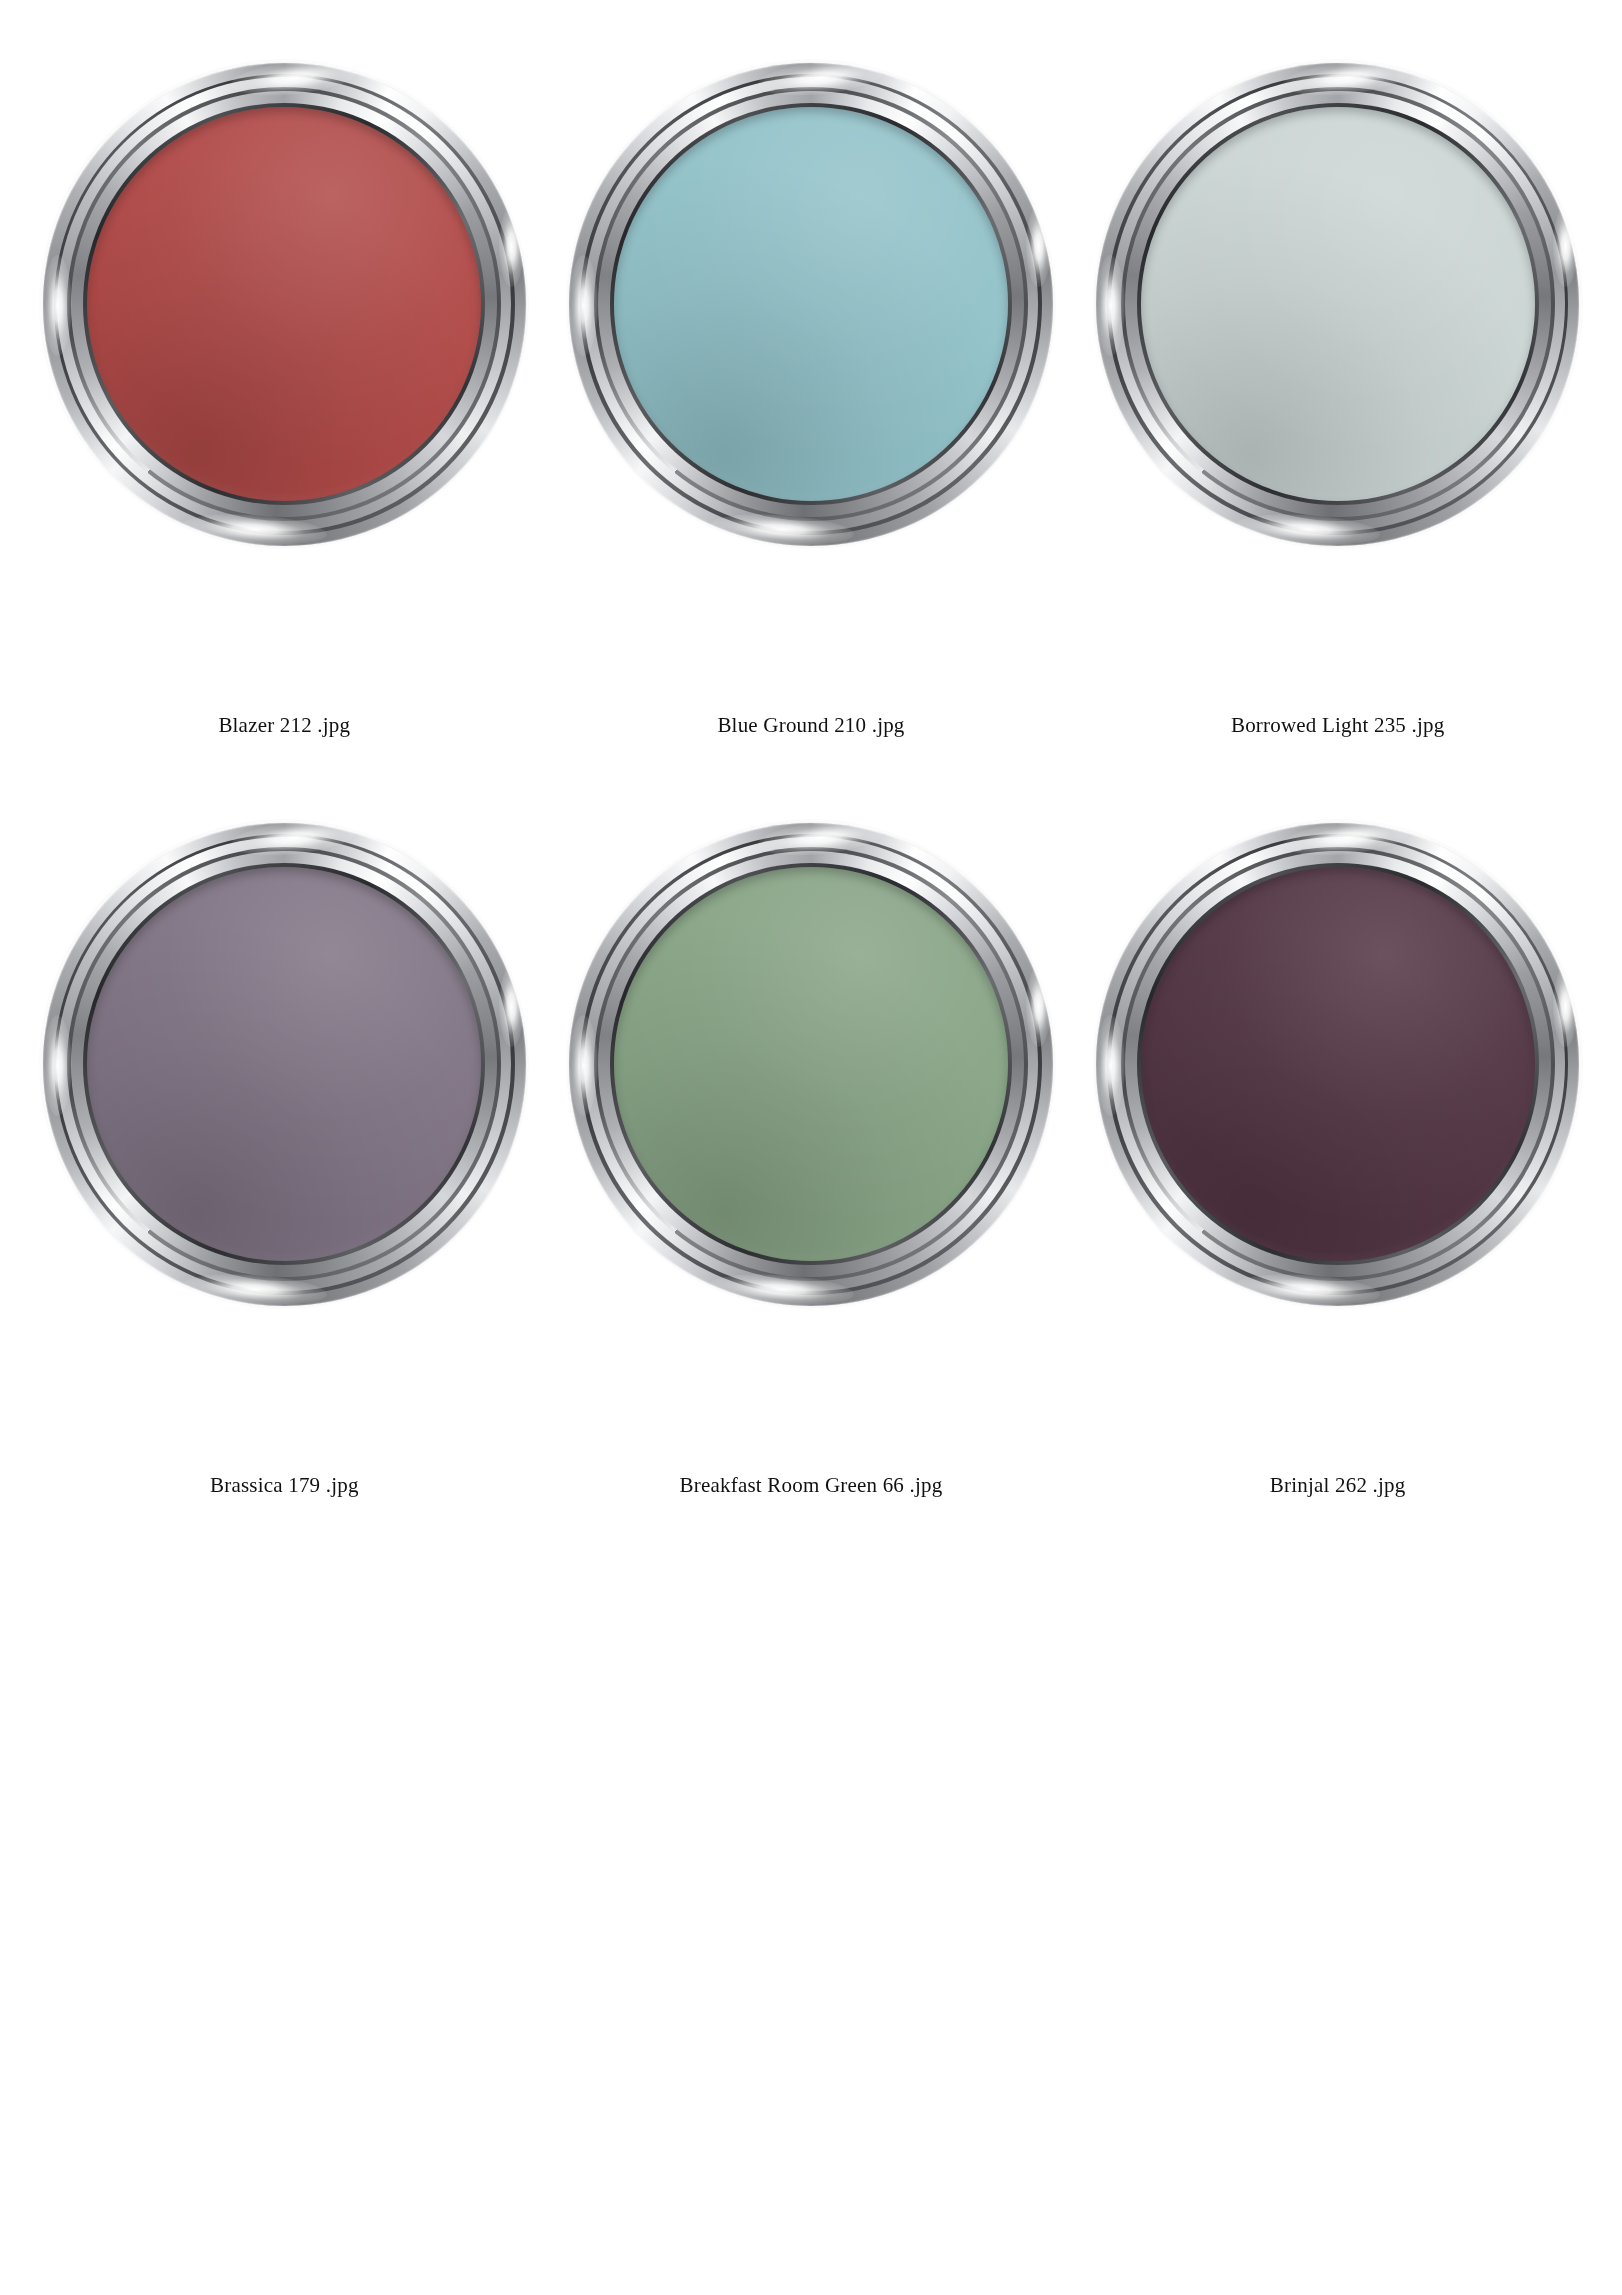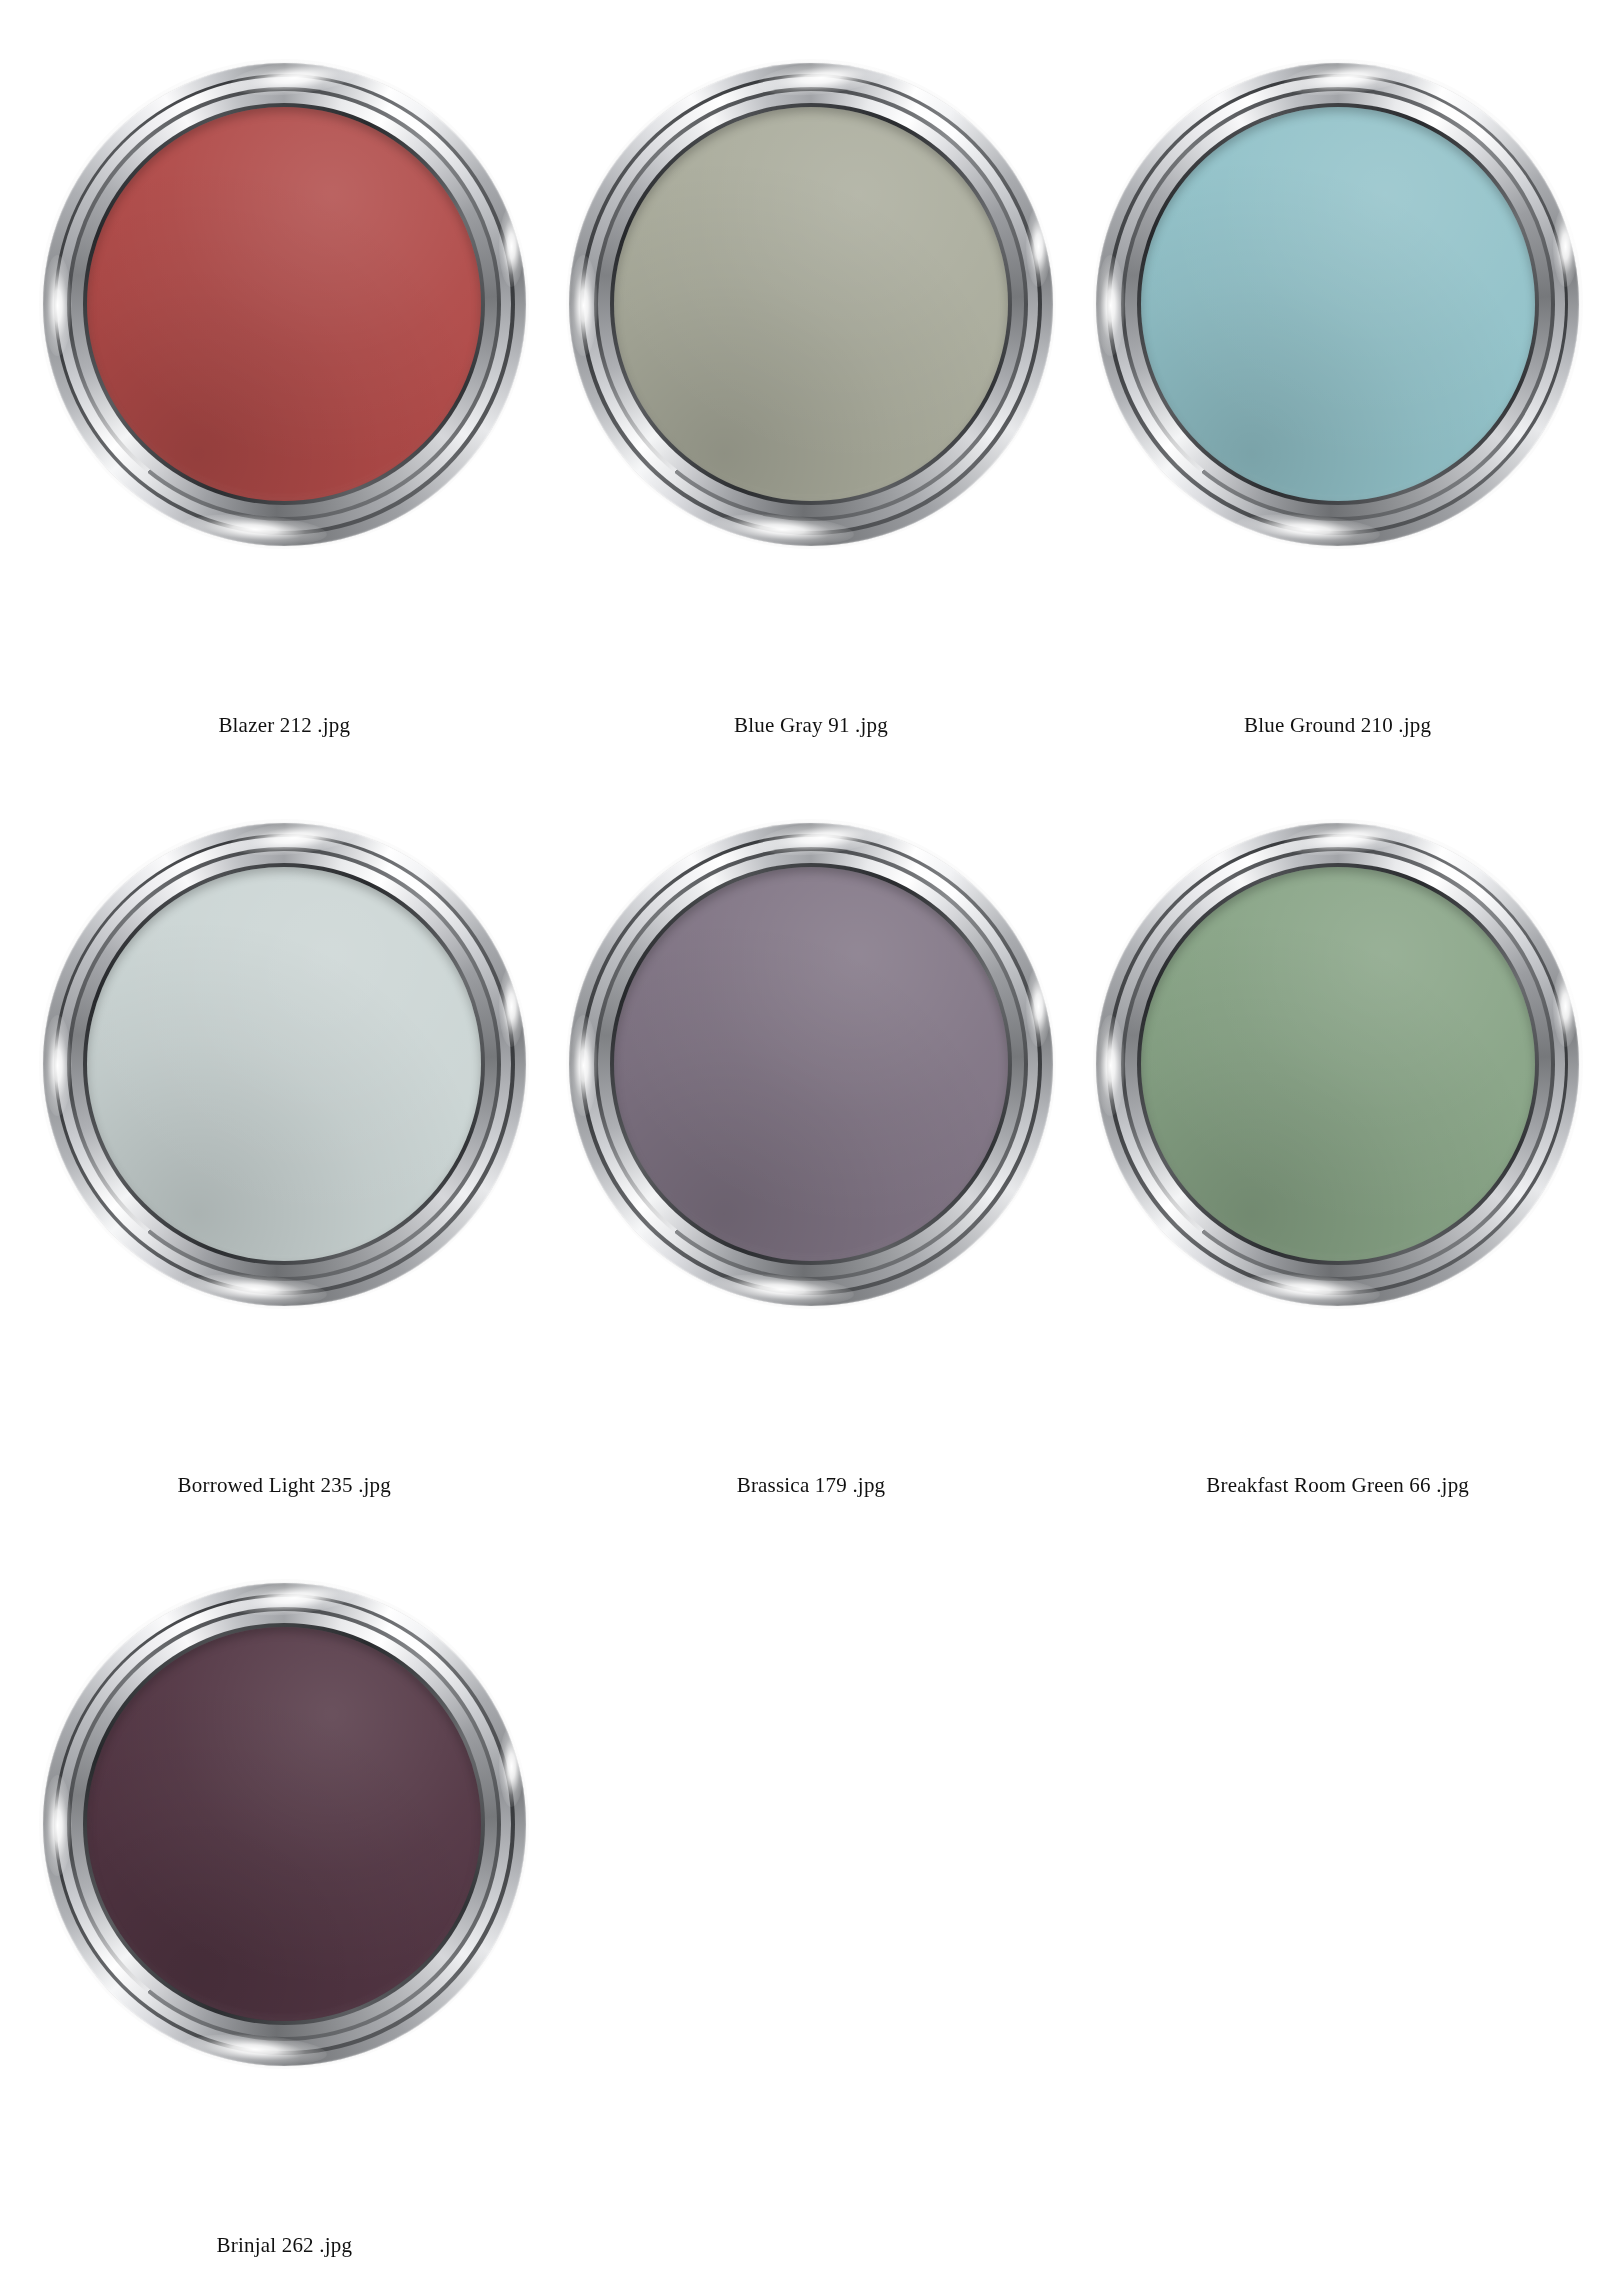--- a/index.html
+++ b/index.html
@@ -275,37 +275,20 @@
         <div class="ring-shade"></div>
         <div class="paint" style="background-color: rgb(176, 74, 72);"></div>
         <div class="spark spark-top"></div>
         <div class="spark spark-bottom"></div>
         <div class="spark spark-left"></div>
         <div class="spark spark-right"></div>
       </div>
       <div class="caption">Blazer 212 .jpg</div>
     </div>
 
-    <div class="cell">
-      <div class="tin">
-        <div class="tin-shadow"></div>
-        <div class="ring-outer"></div>
-        <div class="ring-groove-1"></div>
-        <div class="ring-bright"></div>
-        <div class="ring-groove-2"></div>
-        <div class="ring-inner"></div>
-        <div class="ring-shade"></div>
-        <div class="paint" style="background-color: rgb(170, 172, 156);"></div>
-        <div class="spark spark-top"></div>
-        <div class="spark spark-bottom"></div>
-        <div class="spark spark-left"></div>
-        <div class="spark spark-right"></div>
-      </div>
-      <div class="caption">Blue Gray 91 .jpg</div>
-    </div>
 
     <div class="cell">
       <div class="tin">
         <div class="tin-shadow"></div>
         <div class="ring-outer"></div>
         <div class="ring-groove-1"></div>
         <div class="ring-bright"></div>
         <div class="ring-groove-2"></div>
         <div class="ring-inner"></div>
         <div class="ring-shade"></div>

